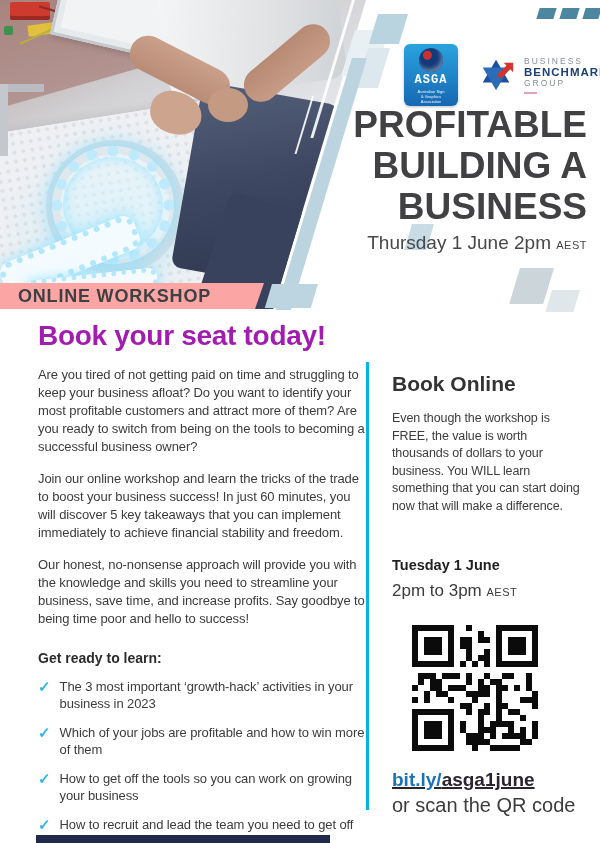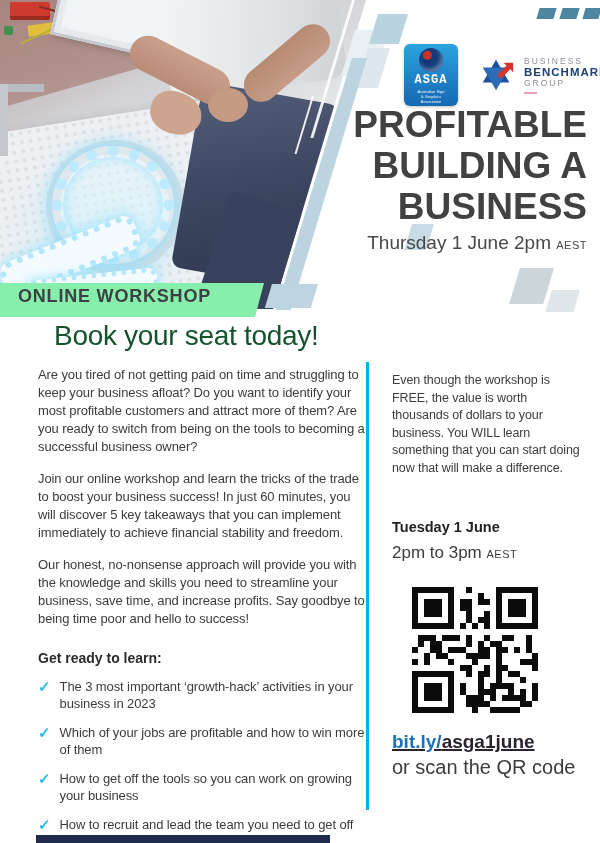--- a/index.html
+++ b/index.html
@@ -78,29 +78,29 @@
   .bbg-biz,.bbg-grp{font-size:8.5px;letter-spacing:2px;color:#8a8f98;}
   .bbg-bench{font-size:11.5px;font-weight:800;letter-spacing:1px;color:#1c3f77;}
   .bbg-dash{width:13px;height:2px;background:#e9a0b4;margin-top:3px;}
 
   .title{position:absolute;right:13px;top:104px;text-align:right;color:#414042;
          font-size:37px;line-height:41px;font-weight:800;letter-spacing:0;}
   .dateline{position:absolute;right:13px;top:230px;text-align:right;color:#48484a;font-size:19px;line-height:25px;}
   .aest{font-size:11px;letter-spacing:.5px;}
   .speaker{font-weight:800;color:#3c3c3e;}
 
-  .badge{position:absolute;left:0;top:283px;width:264px;height:34px;background:#86efac;
+  .badge{position:absolute;left:0;top:283px;width:264px;height:26px;background:#fca5a5;
          clip-path:polygon(0 0,100% 0,calc(100% - 9px) 100%,0 100%);
          font-size:18px;font-weight:800;letter-spacing:.8px;color:#3f4043;
          line-height:26px;padding-left:18px;box-sizing:border-box;}
 
   
   .divider{position:absolute;left:366px;top:362px;width:3px;height:448px;background:#00b4e6;}
   .leftcol{position:absolute;left:38px;top:320px;width:330px;}
-  .h-book{font-size:28px;font-weight:400;color:#14532d;letter-spacing:-.3px;margin:0 0 14px 16px;}
+  .h-book{font-size:28px;font-weight:700;color:#a21caf;letter-spacing:-.3px;margin:0 0 14px 0;}
   .para{font-size:13px;line-height:18px;letter-spacing:-.1px;color:#3c3c3e;margin:0 0 14px 0;}
   .learn-h{font-size:14px;font-weight:800;color:#2b2b2d;margin:22px 0 12px 0;}
   .li{display:flex;gap:9px;margin-bottom:12px;}
   .chk{color:#29b7e8;font-weight:900;font-size:15px;line-height:17px;}
   .li-text{font-size:13px;line-height:17px;letter-spacing:-.1px;color:#3c3c3e;}
 
   .rightcol{position:absolute;left:392px;top:372px;width:188px;}
   .h-online{font-size:21px;font-weight:800;color:#333335;margin:0 0 14px 0;}
   .side-para{font-size:12.5px;line-height:17.5px;letter-spacing:-.1px;color:#3c3c3e;margin:0;}
   .side-date{margin-top:42px;font-size:14.5px;font-weight:800;color:#222224;}
@@ -222,20 +222,21 @@
     </div>
     <div class="li">
       <span class="chk">✓</span>
       <span class="li-text">How to recruit and lead the team you need to get off the tools</span>
     </div>
   </div>
 
   <div class="divider"></div>
 
   <div class="rightcol">
+    <div class="h-online">Book Online</div>
     <p class="side-para">Even though the workshop is FREE, the value is worth thousands of dollars to your business.  You WILL learn something that you can start doing now that will make a difference.</p>
     <div class="side-date">Tuesday 1 June</div>
     <div class="side-time">
       <span>2pm to 3pm</span>
       <span class="aest">AEST</span>
     </div>
     <div class="qr-wrap">
       <svg id="qr-svg" width="126" height="126" viewBox="0 0 126 126">
           <rect width="126" height="126" fill="#fff"></rect>
           <rect x="0" y="0" width="6" height="6" fill="#0b0b0b"></rect>

